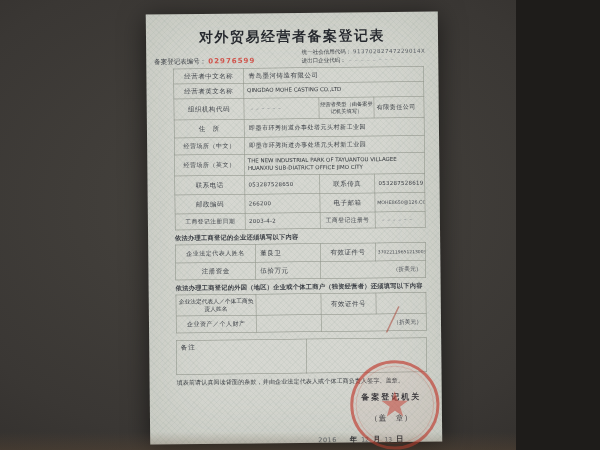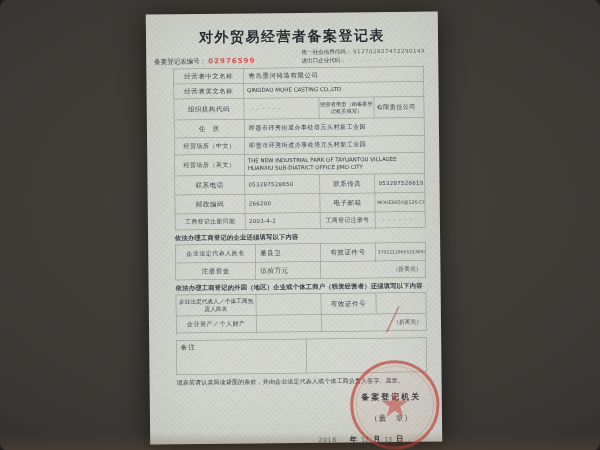--- a/index.html
+++ b/index.html
@@ -1,18 +1,18 @@
 <!DOCTYPE html>
 <html><head>
 <meta charset="utf-8">
 <style>
   html,body{margin:0;padding:0;background:#1e1c1a;}
-  .stage{position:relative;width:600px;height:450px;overflow:hidden;
+  .stage{position:relative;width:516px;height:450px;overflow:hidden;
     background:radial-gradient(120% 100% at 50% 45%, #47443f 0%, #3a3734 55%, #282523 100%);
-    font-family:"DejaVu Sans",sans-serif;border-radius:7px;}
+    font-family:"DejaVu Sans",sans-serif;}
   .stage::after{content:"";position:absolute;left:0;bottom:0;width:100%;height:18px;
     background:linear-gradient(0deg, rgba(96,74,52,0.35), rgba(96,74,52,0));pointer-events:none;}
   .paper{position:absolute;left:148px;top:13px;width:292px;height:430px;
     transform:rotate(-0.6deg);background:#d6d7d1;
     box-shadow:0 4px 26px rgba(0,0,0,0.55), inset 0 0 70px rgba(110,120,100,0.20);}
   .paper::before{content:"";position:absolute;inset:0;pointer-events:none;
     background:
       repeating-linear-gradient(45deg, rgba(100,130,115,0.06) 0 1px, transparent 1px 4px),
       repeating-linear-gradient(-45deg, rgba(100,130,115,0.06) 0 1px, transparent 1px 4px);}
   .inner{position:relative;width:584px;height:860px;transform:scale(0.5);transform-origin:0 0;

